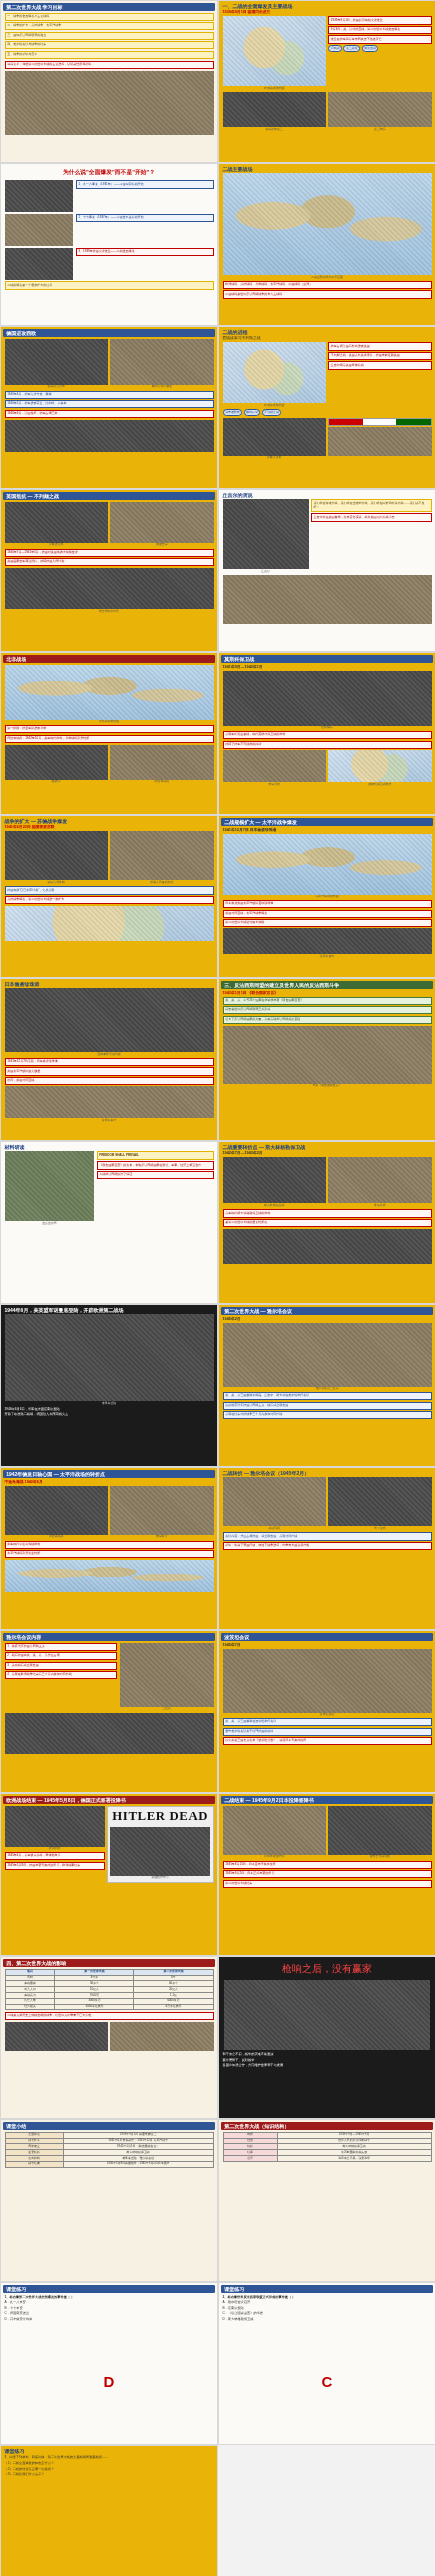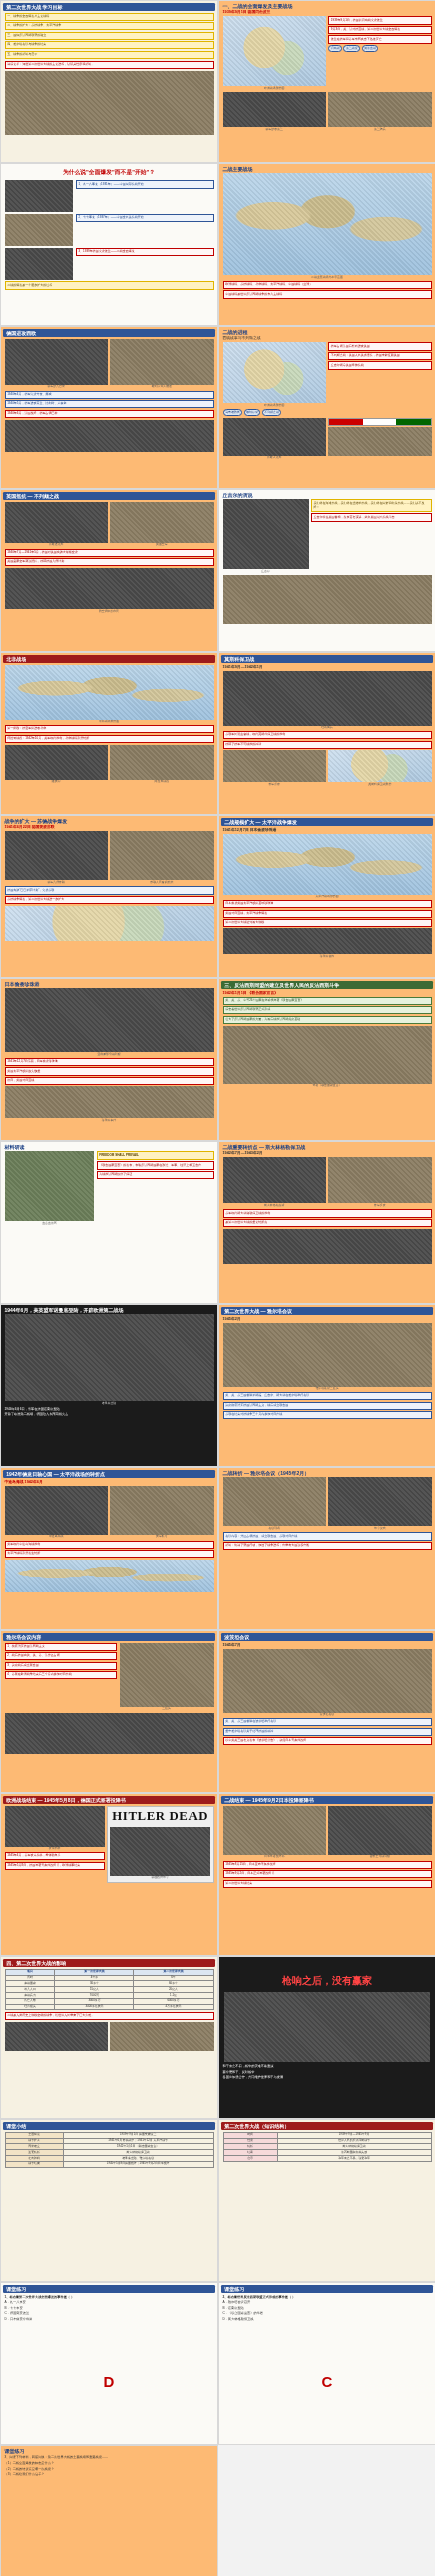--- a/index.html
+++ b/index.html
@@ -21,21 +21,21 @@
     display: grid;
     grid-template-columns: 218px 218px;
     gap: 0;
   }
   .slide {
     position: relative;
     width: 218px;
     height: 163px;
     box-sizing: border-box;
     border: 0.6px solid #d8d8d8;
-    background: #fdba74;
+    background: #eab308;
     overflow: hidden;
     font-size: 3.5px;
     line-height: 1.25;
   }
   .slide.dark { background: #1b1b1b; color: #eee; }
   .slide.cream { background: #f6f1e2; }
   .slide.paper { background: #fbfaf6; }
 
   .s-title {
     font-weight: bold;
@@ -179,23 +179,22 @@
   }
   .cover .foot {
     position: absolute;
     left: 0; right: 0; bottom: 1.2px;
     text-align: center;
     font-size: 3.2px;
     color: #ffd966;
   }
   .bigwhite {
     color: #fff;
-    font-weight: bold;
+    font-weight: normal;
     font-size: 7.5px;
-    margin-top: 12px;
   }
   .centerq {
     text-align: center;
     font-size: 5.8px;
     font-weight: bold;
     color: #c00000;
     padding: 4.6px 3.5px;
   }
   .hitler-dead {
     font-family: "Liberation Serif", serif;

